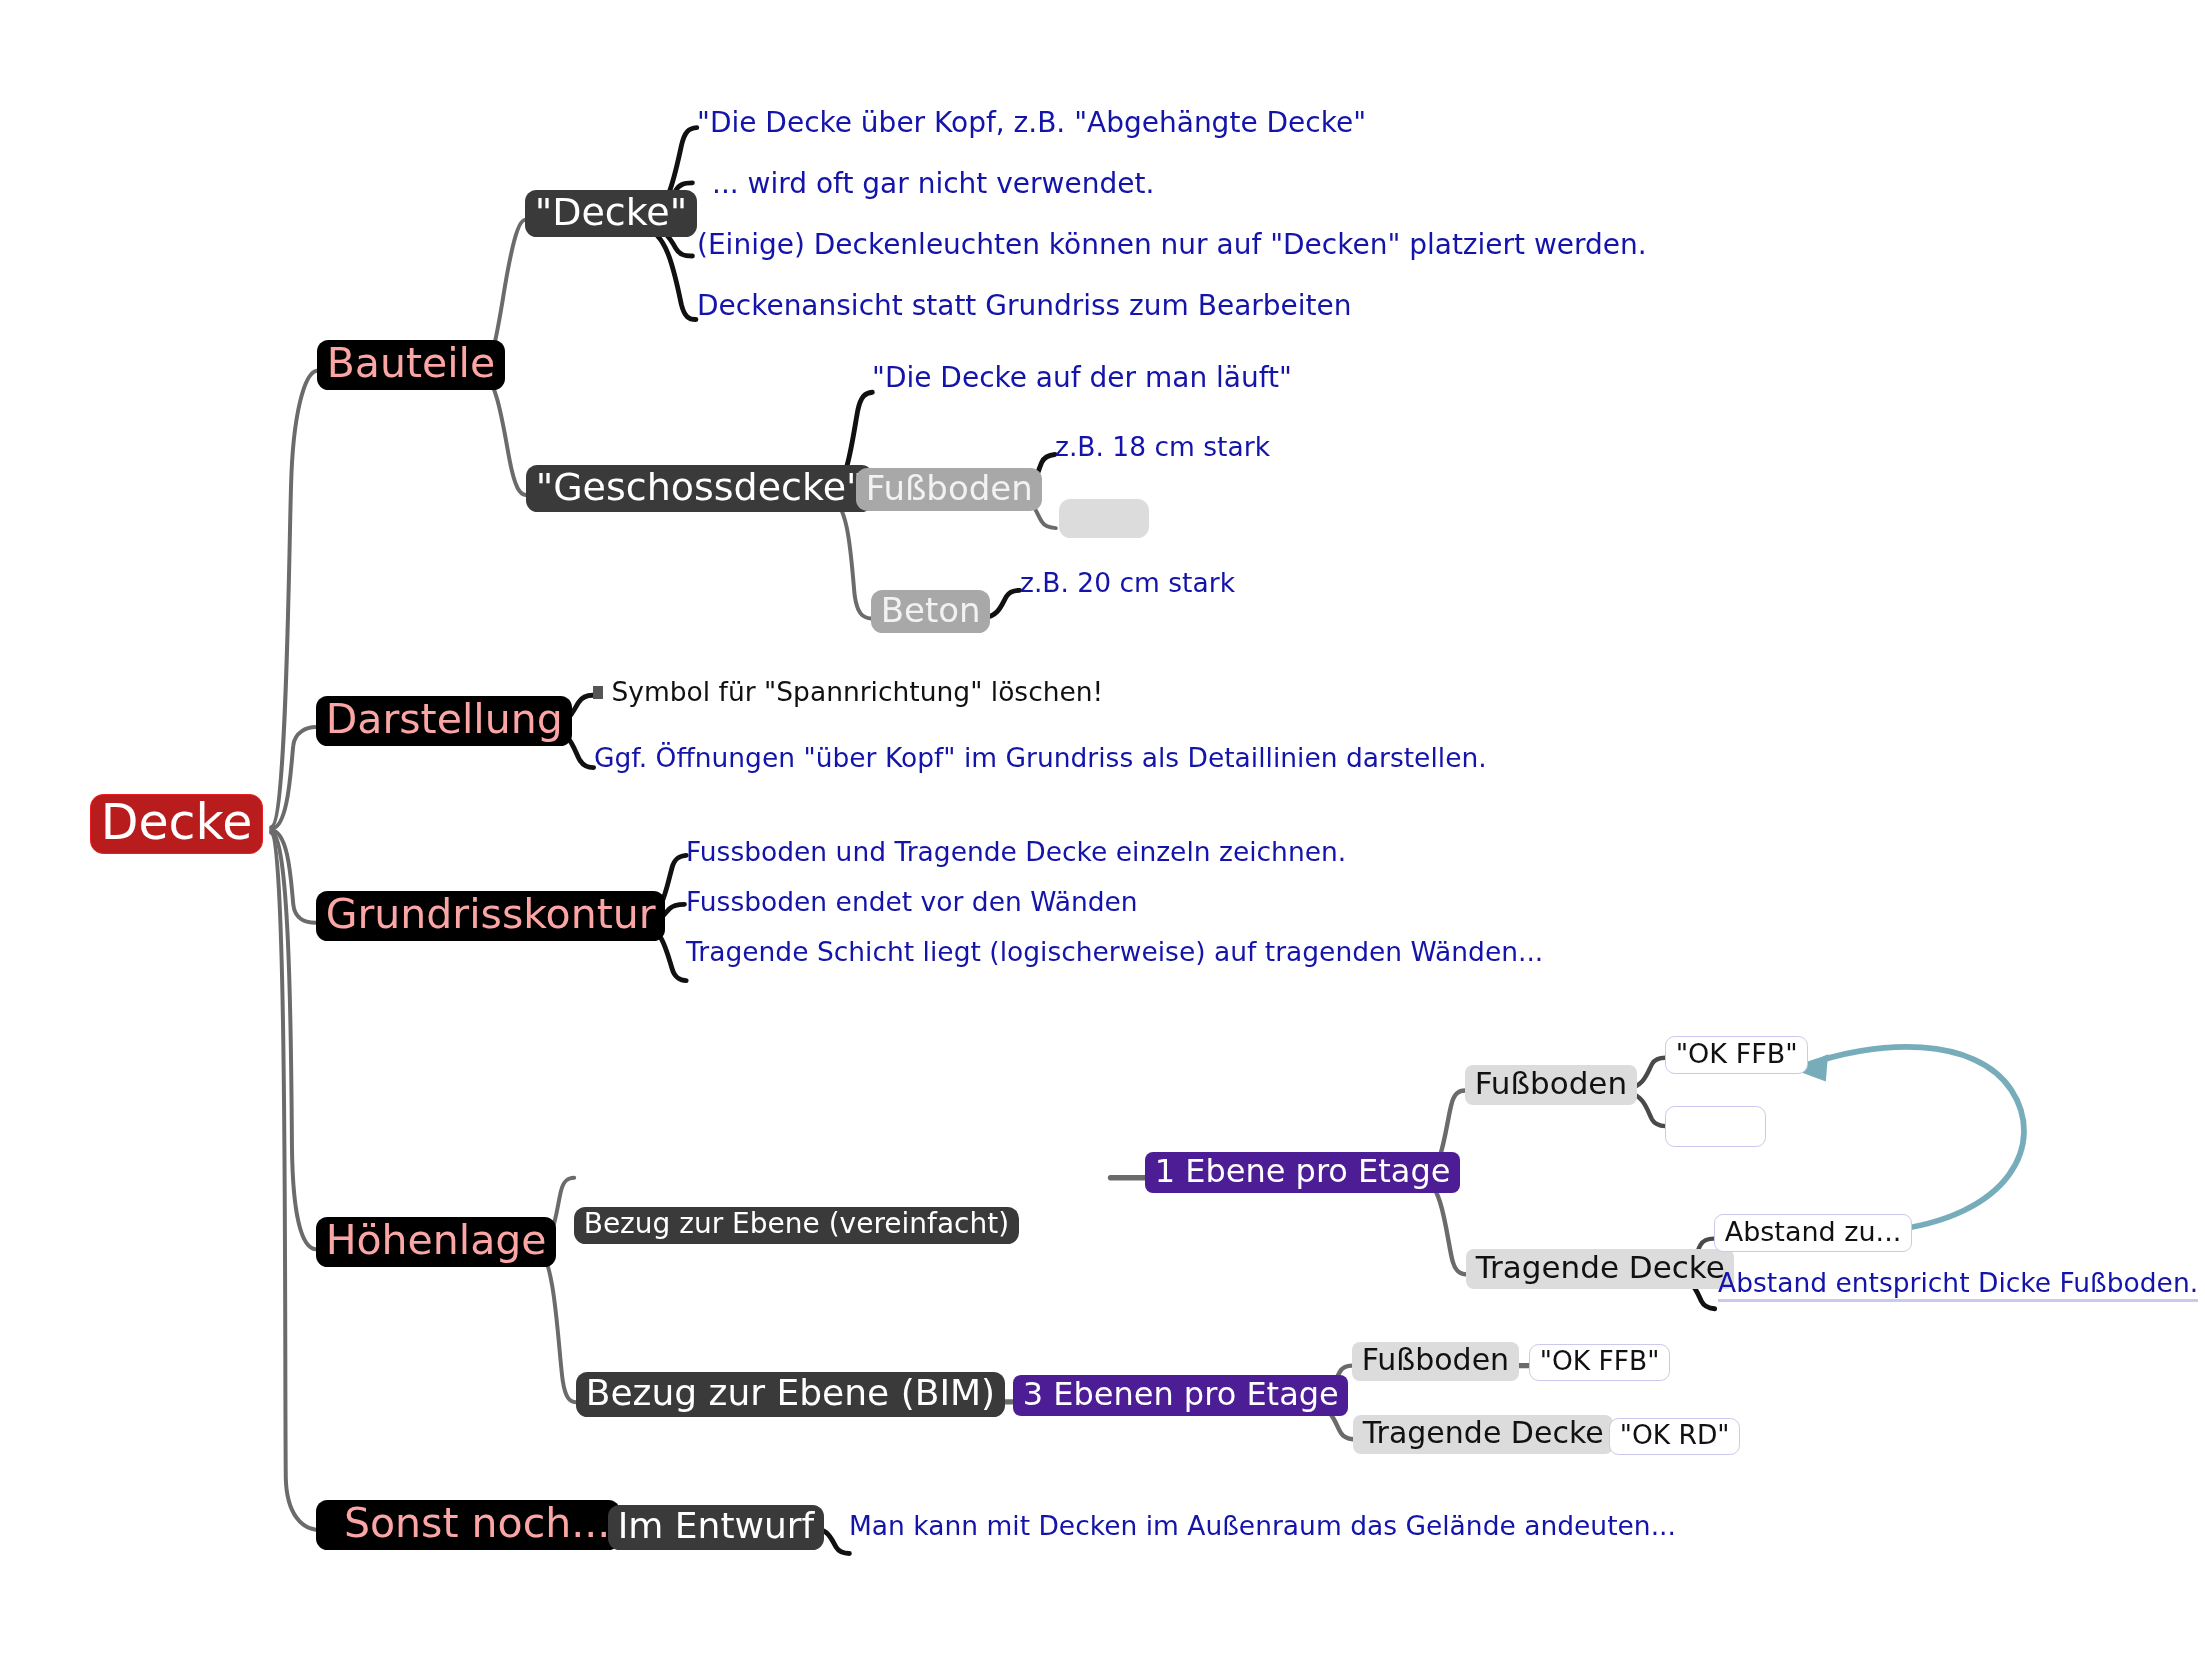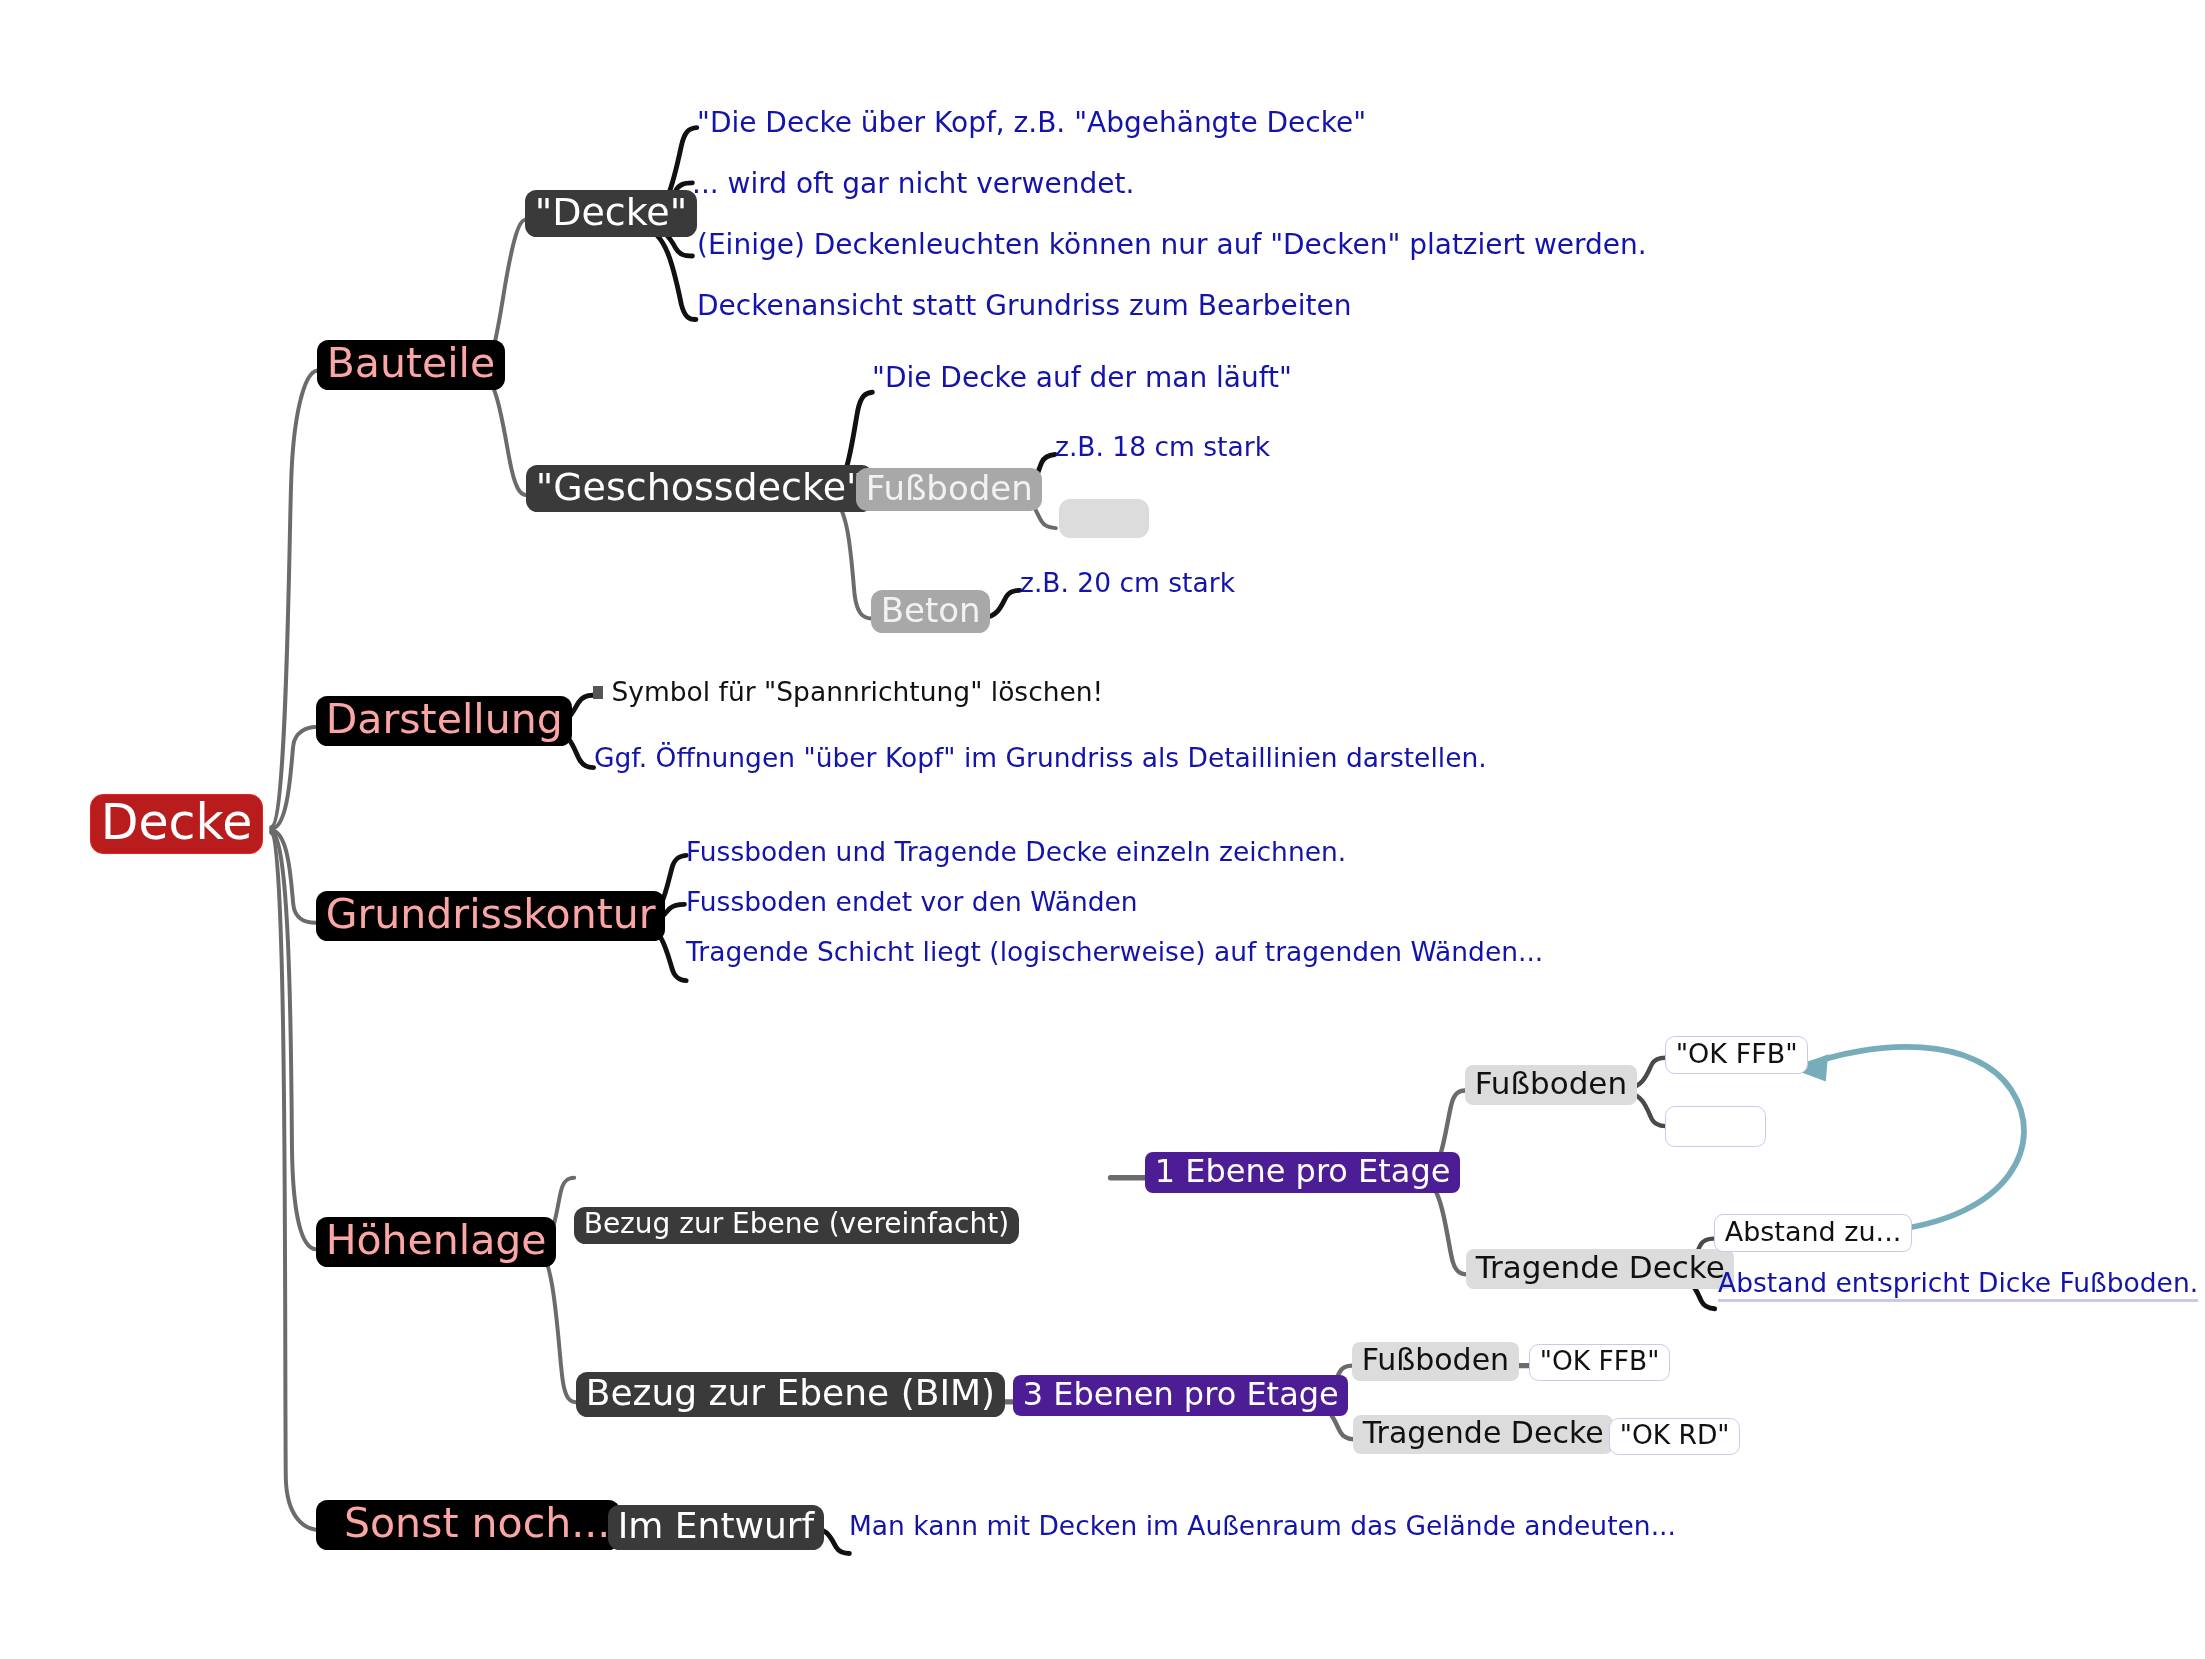--- a/index.html
+++ b/index.html
@@ -183,21 +183,21 @@
     <span class="lbl">Bauteile</span>
   </div>
 
   <div class="node nbox dark" style="left:525px;top:190px;font-size:38px;">
     <span class="lbl">"Decke"</span>
   </div>
 
   <div class="node ntext" style="left:697px;top:109px;font-size:28px;">
     <span class="lbl">"Die Decke über Kopf, z.B. "Abgehängte Decke"</span>
   </div>
-  <div class="node ntext" style="left:692px;top:170px;font-size:28px;">
+  <div class="node ntext" style="left:712px;top:170px;font-size:28px;">
     <span class="lbl">... wird oft gar nicht verwendet.</span>
   </div>
   <div class="node ntext" style="left:697px;top:231px;font-size:28px;">
     <span class="lbl">(Einige) Deckenleuchten können nur auf "Decken" platziert werden.</span>
   </div>
   <div class="node ntext" style="left:697px;top:292px;font-size:28px;">
     <span class="lbl">Deckenansicht statt Grundriss zum Bearbeiten</span>
   </div>
 
   <div class="node nbox dark" style="left:526px;top:465px;font-size:38px;">

